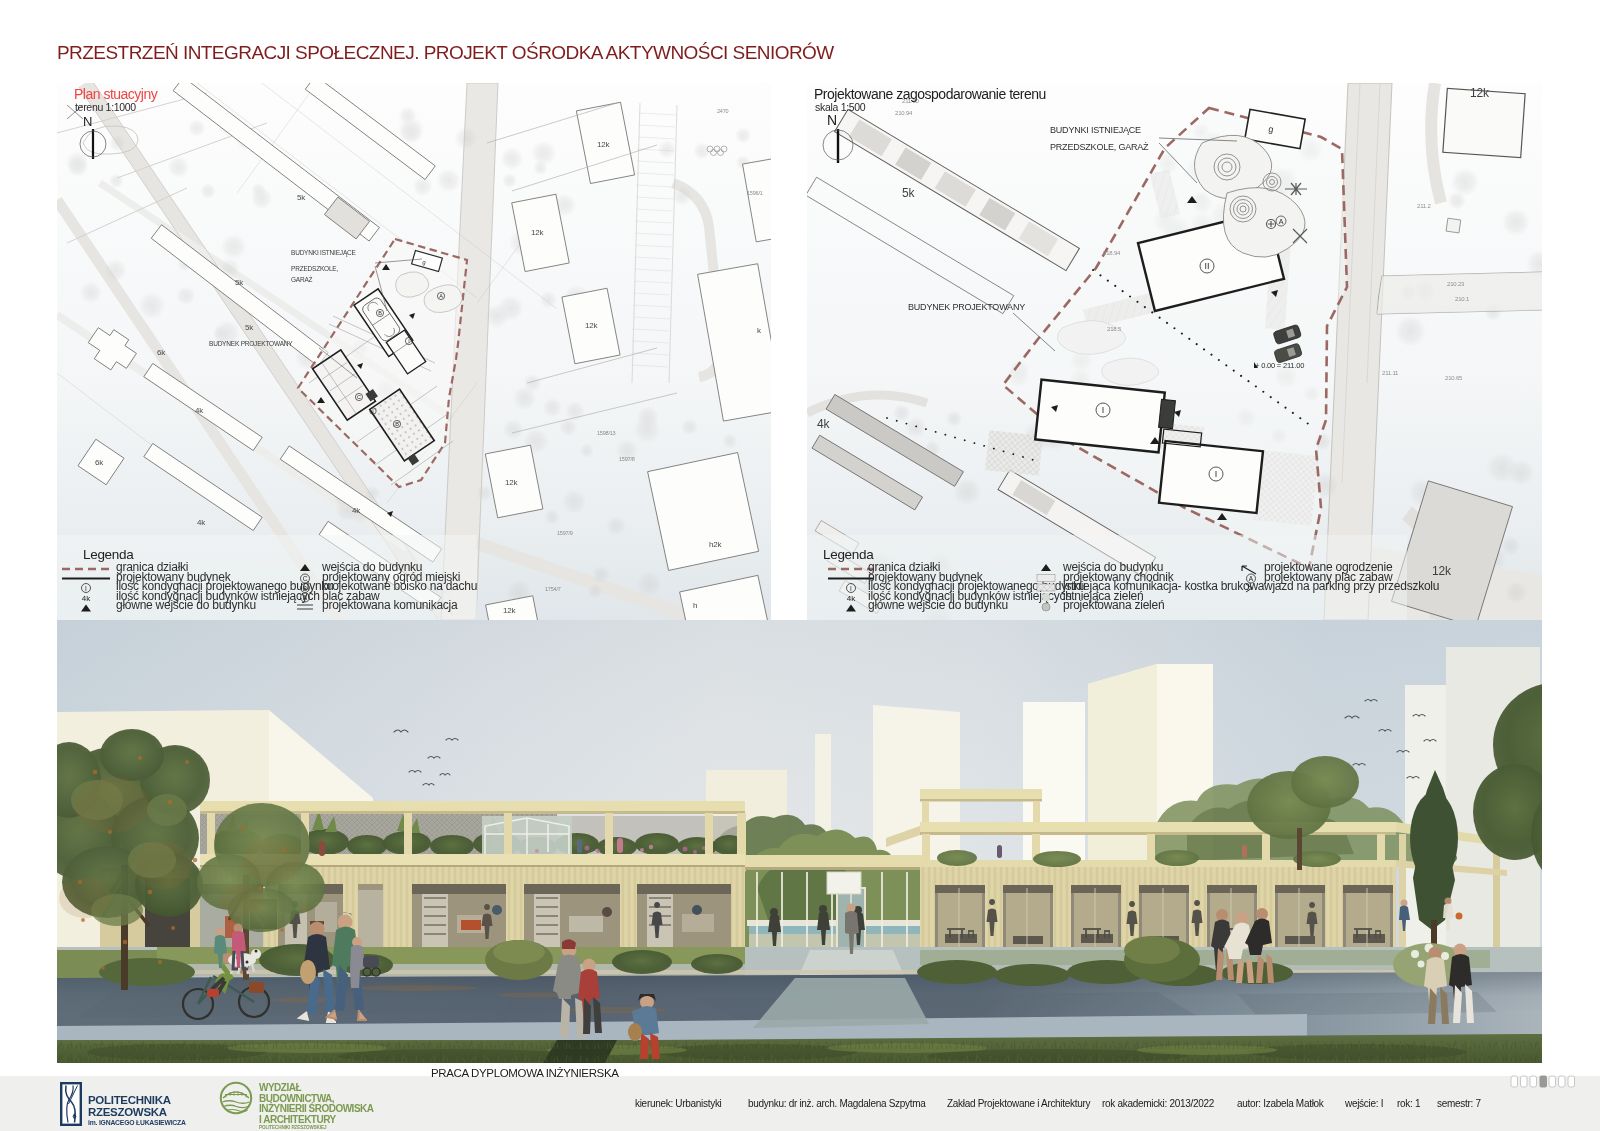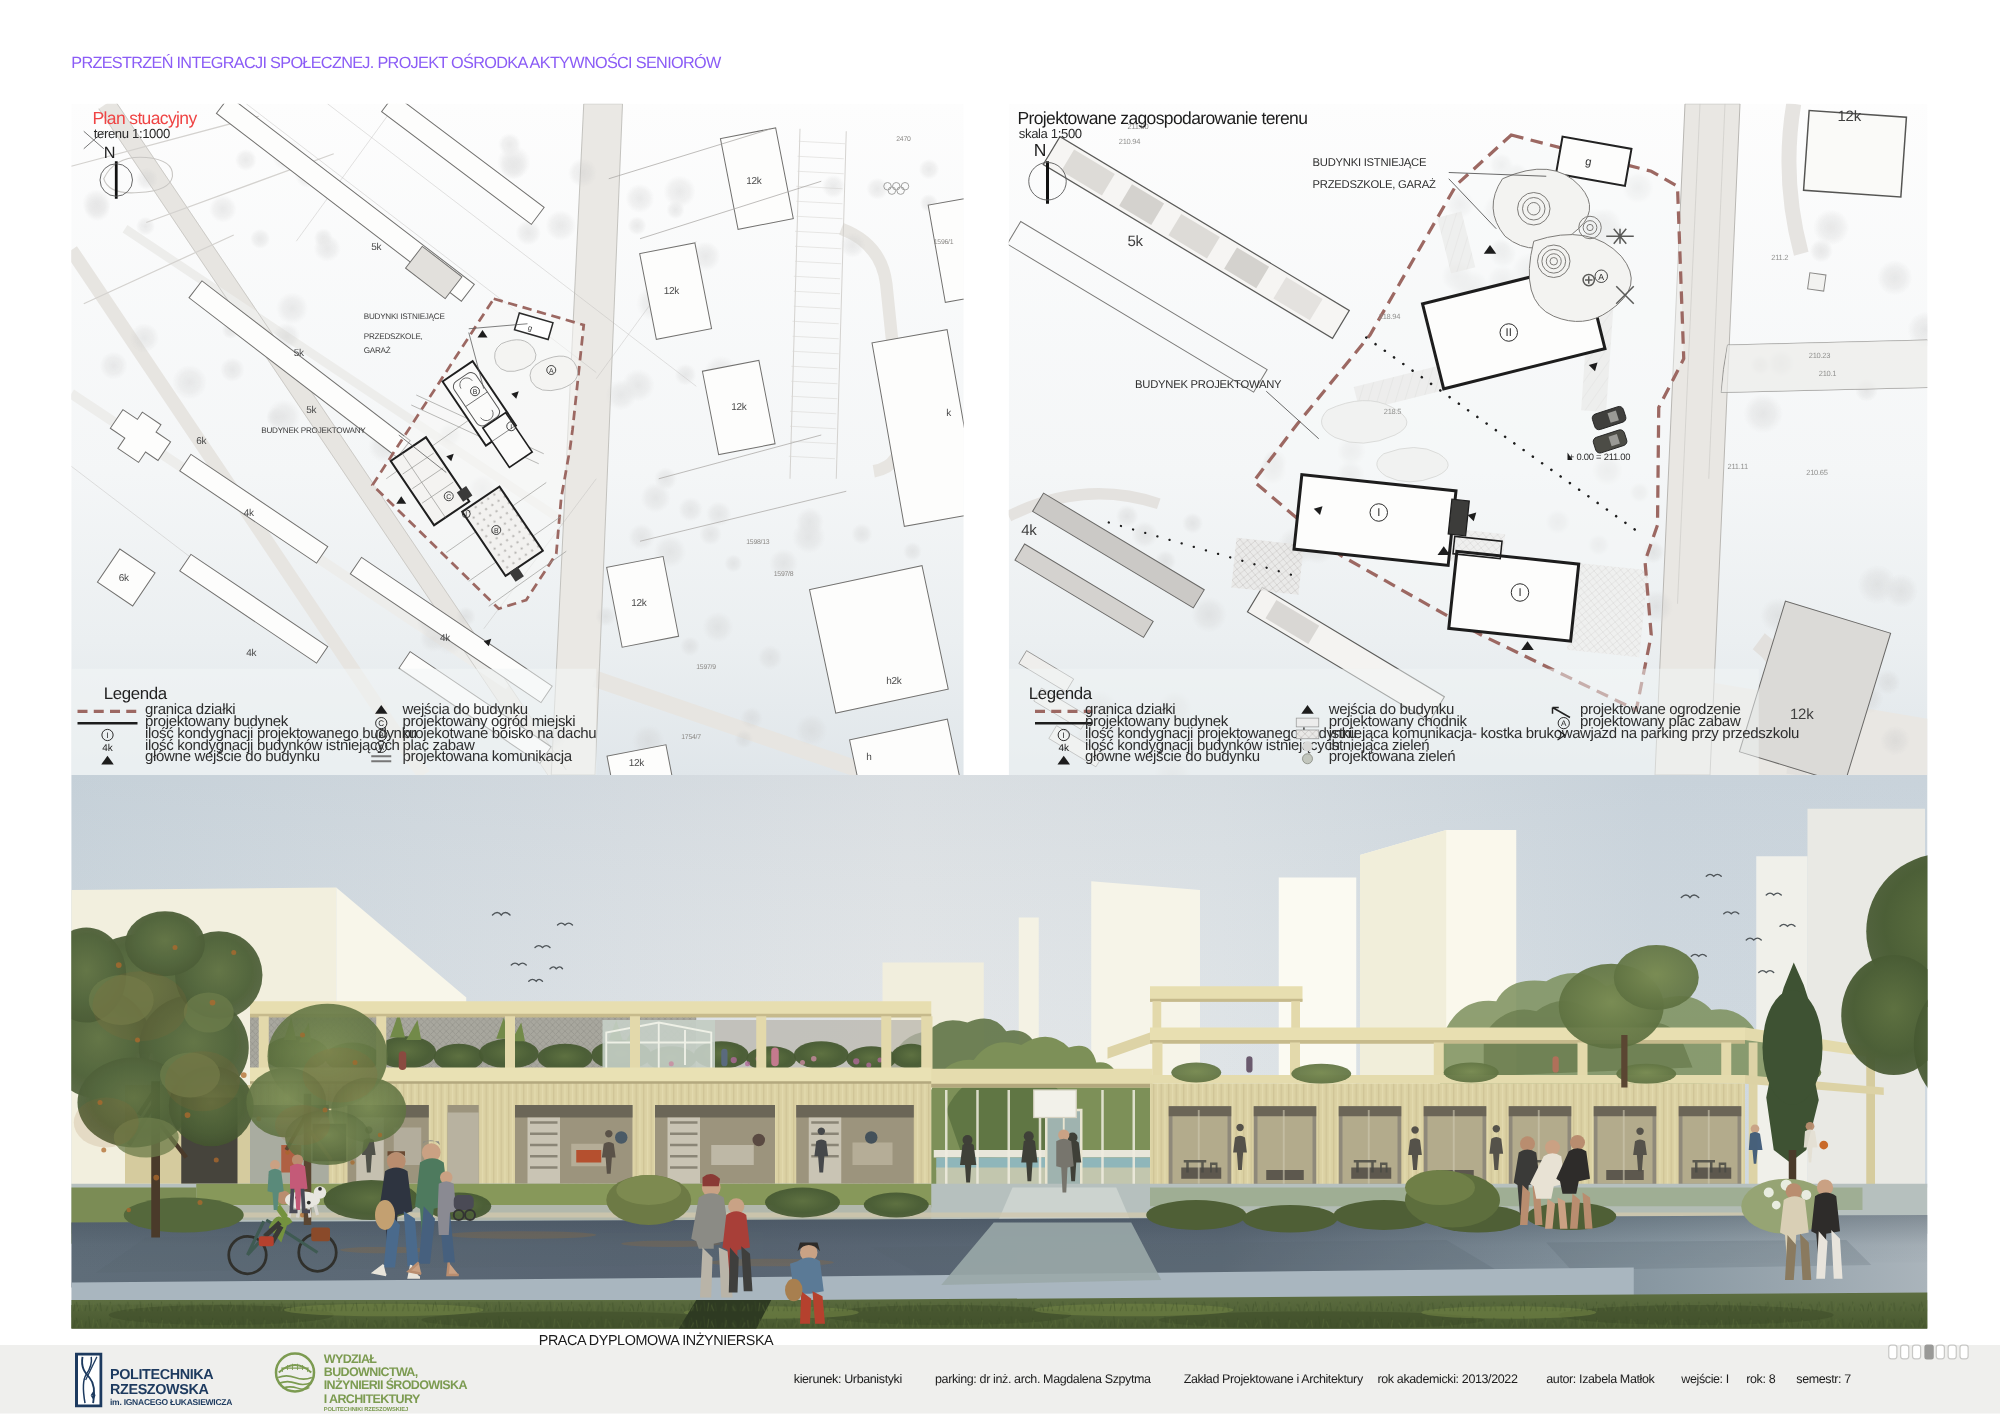--- a/index.html
+++ b/index.html
@@ -1,19 +1,19 @@
 <!DOCTYPE html>
 <html><head>
 <meta charset="utf-8">
 <style>
   html,body{margin:0;padding:0;background:#ffffff;}
   body{width:1600px;height:1131px;position:relative;overflow:hidden;
        font-family:"Liberation Sans",sans-serif;}
   .abs{position:absolute;}
-  #title{left:57px;top:42px;font-size:13px;letter-spacing:-0.55px;color:#8b5cf6;font-weight:400;}
+  #title{left:57px;top:42px;font-size:19px;letter-spacing:-0.55px;color:#7f1d1d;font-weight:400;}
   #footer{left:0;top:1076px;width:1600px;height:55px;background:#efefed;}
   .lgt{font-size:12px;letter-spacing:-0.25px;line-height:9.6px;color:#2e2e2e;white-space:nowrap;}
 </style>
 </head>
 <body>
 <div class="abs" id="title">PRZESTRZEŃ INTEGRACJI SPOŁECZNEJ. PROJEKT OŚRODKA AKTYWNOŚCI SENIORÓW</div>
 
 <svg class="abs" id="mapL" style="left:57px;top:83px" width="714" height="537" viewBox="0 0 714 537">
 <defs>
   <linearGradient id="mbg" x1="0" y1="0" x2="0" y2="1">
@@ -1167,26 +1167,26 @@
   <path d="M7,13.5 v3 M11,11 v4 M15,10 v5 M19,10 v5 M23,11 v4 M27,13.5 v3" stroke="#7c9b51" stroke-width="0.7"></path>
   <path d="M3.5,21 Q10,18.5 17,21 T30.5,21" fill="none" stroke="#7c9b51" stroke-width="1.3"></path>
   <path d="M4.5,25.5 Q11,23 17.5,25.5 T30,25" fill="none" stroke="#7c9b51" stroke-width="1.3"></path>
   <path d="M7,29.5 Q13,27.5 19,29.5 T28.5,29" fill="none" stroke="#7c9b51" stroke-width="1.2"></path>
 </svg>
 <div class="abs" style="left:259px;top:1083px;color:#7c9b51;font-weight:bold;font-size:10px;line-height:10.6px;letter-spacing:-0.5px">WYDZIAŁ<br>BUDOWNICTWA,<br>INŻYNIERII ŚRODOWISKA<br>I ARCHITEKTURY</div>
 <div class="abs" style="left:259px;top:1125px;color:#7c9b51;font-weight:bold;font-size:4.6px;letter-spacing:-0.1px">POLITECHNIKI RZESZOWSKIEJ</div>
 <div class="abs" style="left:431px;top:1067px;font-size:11.5px;letter-spacing:-0.35px;color:#1c1c1c">PRACA DYPLOMOWA INŻYNIERSKA</div>
 <div class="abs" style="left:0;top:1098px;font-size:10px;letter-spacing:-0.3px;color:#1c1c1c">
   <span class="abs" style="left:635px;white-space:nowrap">kierunek: Urbanistyki</span>
-  <span class="abs" style="left:748px;white-space:nowrap">parking: dr inż. arch. Magdalena Szpytma</span>
+  <span class="abs" style="left:748px;white-space:nowrap">budynku: dr inż. arch. Magdalena Szpytma</span>
   <span class="abs" style="left:947px;white-space:nowrap">Zakład Projektowane i Architektury</span>
   <span class="abs" style="left:1102px;white-space:nowrap">rok akademicki: 2013/2022</span>
   <span class="abs" style="left:1237px;white-space:nowrap">autor: Izabela Matłok</span>
   <span class="abs" style="left:1345px;white-space:nowrap">wejście: I</span>
-  <span class="abs" style="left:1397px;white-space:nowrap">rok: 8</span>
+  <span class="abs" style="left:1397px;white-space:nowrap">rok: 1</span>
   <span class="abs" style="left:1437px;white-space:nowrap">semestr: 7</span>
 </div>
 <svg class="abs" style="left:1510px;top:1075px" width="72" height="14">
   <g fill="#ffffff" stroke="#c8c8c6" stroke-width="1">
     <rect x="1" y="1" width="6.5" height="11" rx="2"></rect>
     <rect x="10.5" y="1" width="6.5" height="11" rx="2"></rect>
     <rect x="20" y="1" width="6.5" height="11" rx="2"></rect>
     <rect x="39" y="1" width="6.5" height="11" rx="2"></rect>
     <rect x="48.5" y="1" width="6.5" height="11" rx="2"></rect>
     <rect x="58" y="1" width="6.5" height="11" rx="2"></rect>

